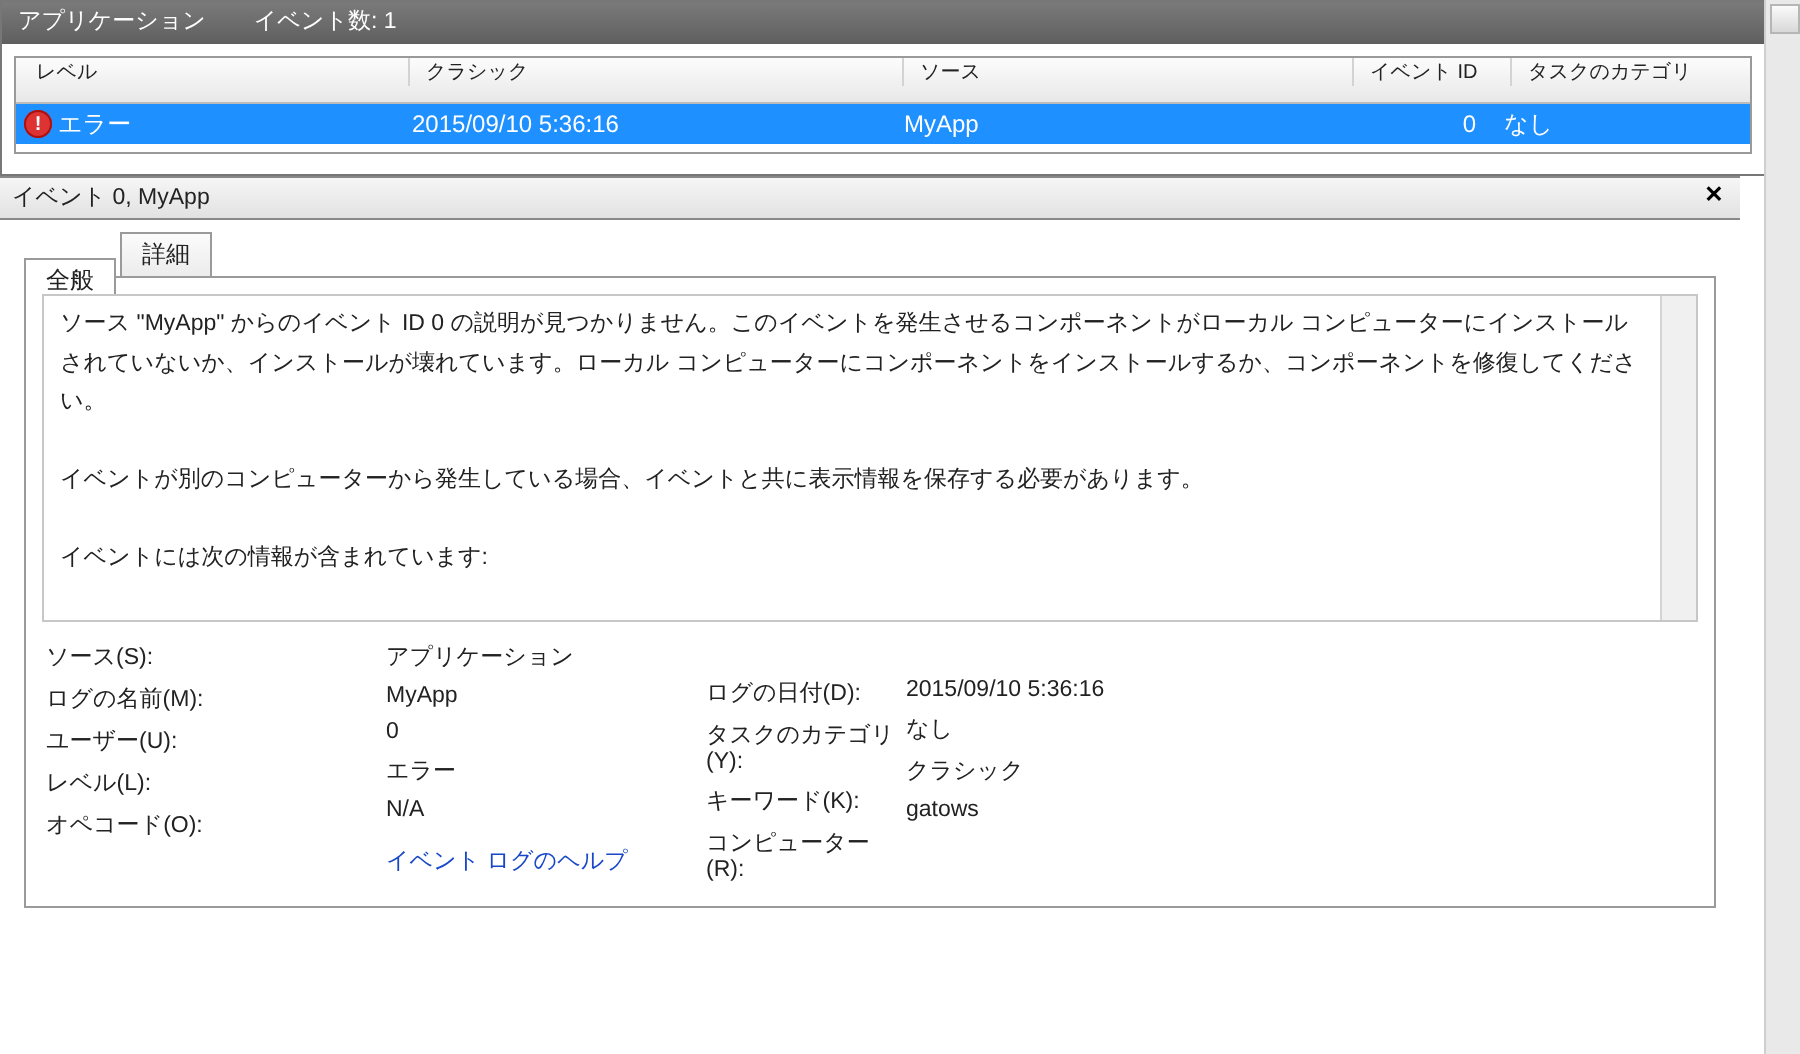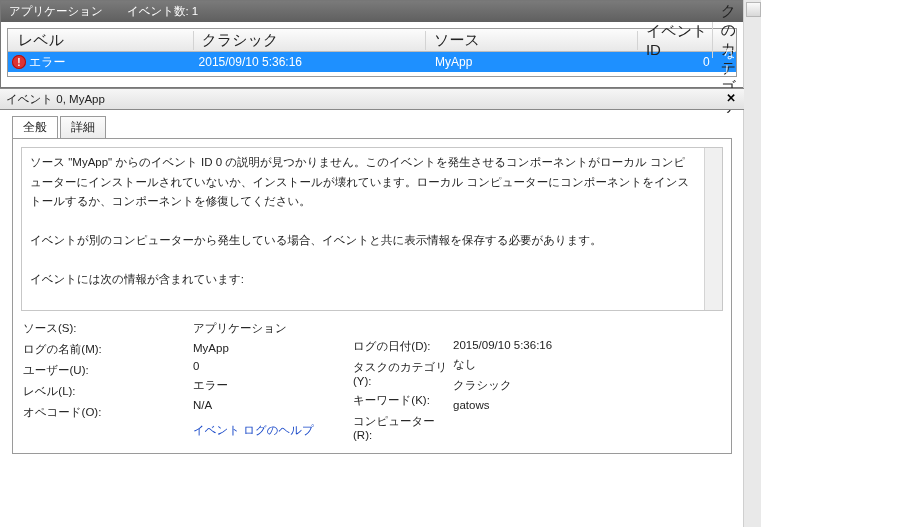--- a/index.html
+++ b/index.html
@@ -1,45 +1,45 @@
 <!DOCTYPE html>
 <html><head>
 <meta charset="utf-8">
 <style>
   html,body{margin:0;padding:0;font-family:"Meiryo","Yu Gothic","Hiragino Kaku Gothic ProN",sans-serif;font-size:12px;color:#222;background:#fff}
-  .root{width:761px;height:527px;position:relative;background:#fff}
+  .root{width:900px;height:527px;position:relative;background:#fff}
   
   .top-panel{border:1px solid #777;margin:0 17px 0 0}
   .top-header{height:21px;line-height:21px;background:linear-gradient(#7a7a7a,#5f5f5f);color:#fff;padding-left:8px;font-size:11.5px;display:flex;gap:24px}
   .grid-wrap{padding:6px 6px 10px 6px}
   .grid{border:1px solid #9a9a9a}
-  .grid-head{display:flex;background:linear-gradient(#fcfcfc,#e8e8e8);border-bottom:1px solid #bcbcbc;height:22px;align-items:center;font-size:15px;color:#222}
+  .grid-head{display:flex;background:linear-gradient(#fcfcfc,#e8e8e8);border-bottom:1px solid #bcbcbc;height:22px;align-items:flex-start;font-size:10px;color:#222}
   .gh-level{width:186px;padding-left:10px;border-right:1px solid #d3d3d3}
   .gh-date{width:238px;padding-left:8px;border-right:1px solid #d3d3d3}
   .gh-source{width:216px;padding-left:8px;border-right:1px solid #d3d3d3}
   .gh-eid{width:70px;padding-left:8px;border-right:1px solid #d3d3d3}
   .gh-cat{flex:1;padding-left:8px}
   .grid-row{display:flex;height:20px;align-items:center;background:#1e90ff;color:#fff;font-size:12px}
   .gc-level{width:186px;padding-left:4px;display:flex;align-items:center;gap:3px}
   .gc-date{width:238px;padding-left:8px}
   .gc-source{width:216px;padding-left:8px}
   .gc-eid{width:70px;text-align:right;padding-right:6px}
   .gc-cat{flex:1;padding-left:8px}
   .err-icon{width:14px;height:14px;border-radius:50%;background:#d33;display:inline-flex;align-items:center;justify-content:center;color:#fff;font-weight:bold;font-size:10px;box-shadow:inset 0 0 0 1px #a11}
   .grid-body-space{height:4px;background:#fff}
   
   .right-rail{position:absolute;top:0;right:0;width:17px;height:527px;background:#e9e9e9;border-left:1px solid #cfcfcf}
   .right-rail .nub{position:absolute;top:2px;left:2px;width:13px;height:13px;background:linear-gradient(#fafafa,#d8d8d8);border:1px solid #b6b6b6}
   
-  .detail-panel{margin-right:17px}
+  .detail-panel{margin-right:30px}
   .detail-header{height:20px;line-height:20px;border-top:1px solid #888;border-bottom:1px solid #888;background:linear-gradient(#f6f6f6,#e2e2e2);padding-left:6px;font-size:11.5px;position:relative}
   .detail-close{position:absolute;right:6px;top:2px;width:14px;height:14px;font-weight:bold;cursor:pointer;text-align:center;line-height:14px;color:#000}
   .tabs{display:flex;gap:2px;padding:6px 0 0 12px}
   .tab{padding:2px 10px;border:1px solid #9a9a9a;border-bottom:none;background:linear-gradient(#fbfbfb,#ececec);font-size:12px;cursor:pointer}
-  .tab.active{background:#fff;position:relative;top:0}
+  .tab.active{background:#fff;position:relative;top:13px}
   .tab-body{margin:0 12px 10px 12px;border:1px solid #9a9a9a;background:#fff;padding:8px 8px 12px 8px}
   .desc-box{border:1px solid #c7c7c7;background:#fff;height:152px;overflow:auto;position:relative;padding:5px 8px;font-size:11.5px;line-height:1.7}
   .desc-box .sbar{position:absolute;top:0;right:0;width:17px;height:100%;background:#f0f0f0;border-left:1px solid #d4d4d4}
   .kv-block{display:flex;margin-top:10px;font-size:11.5px}
   .kv-col{display:flex}
   .kv-labels{display:flex;flex-direction:column;gap:6px}
   .kv-values{display:flex;flex-direction:column;gap:6px}
   .kv-col.left .kv-labels{width:170px;padding-left:2px}
   .kv-col.left .kv-values{width:160px}
   .kv-col.right .kv-labels{width:100px}

